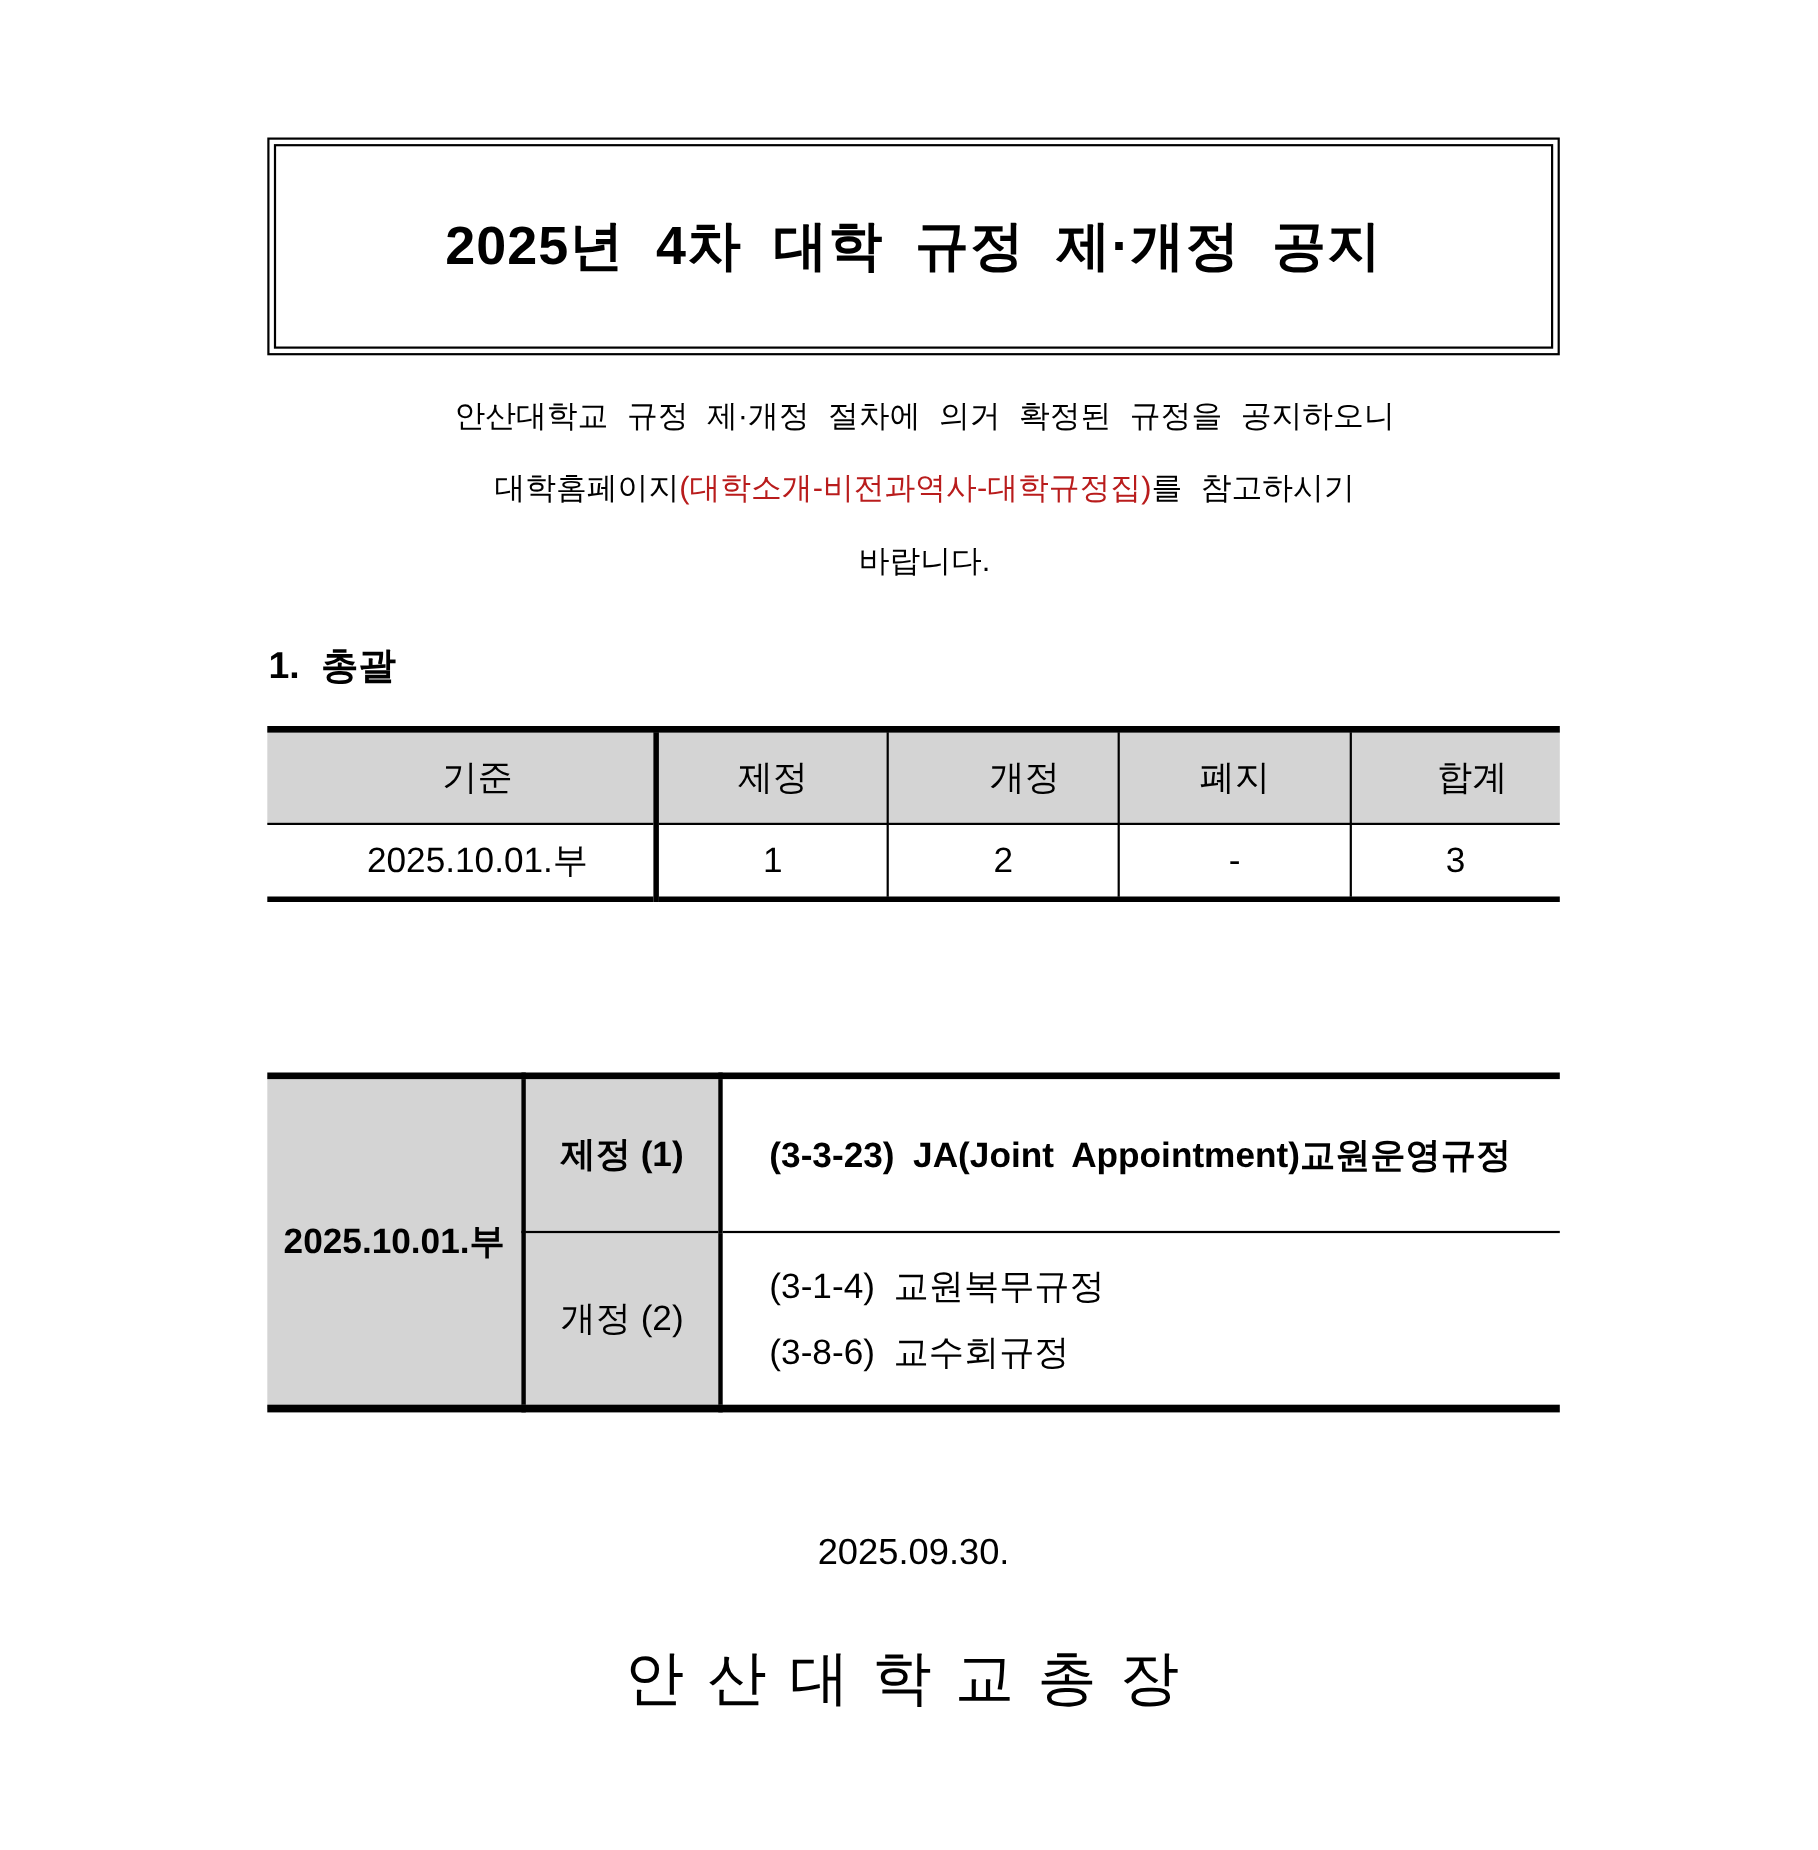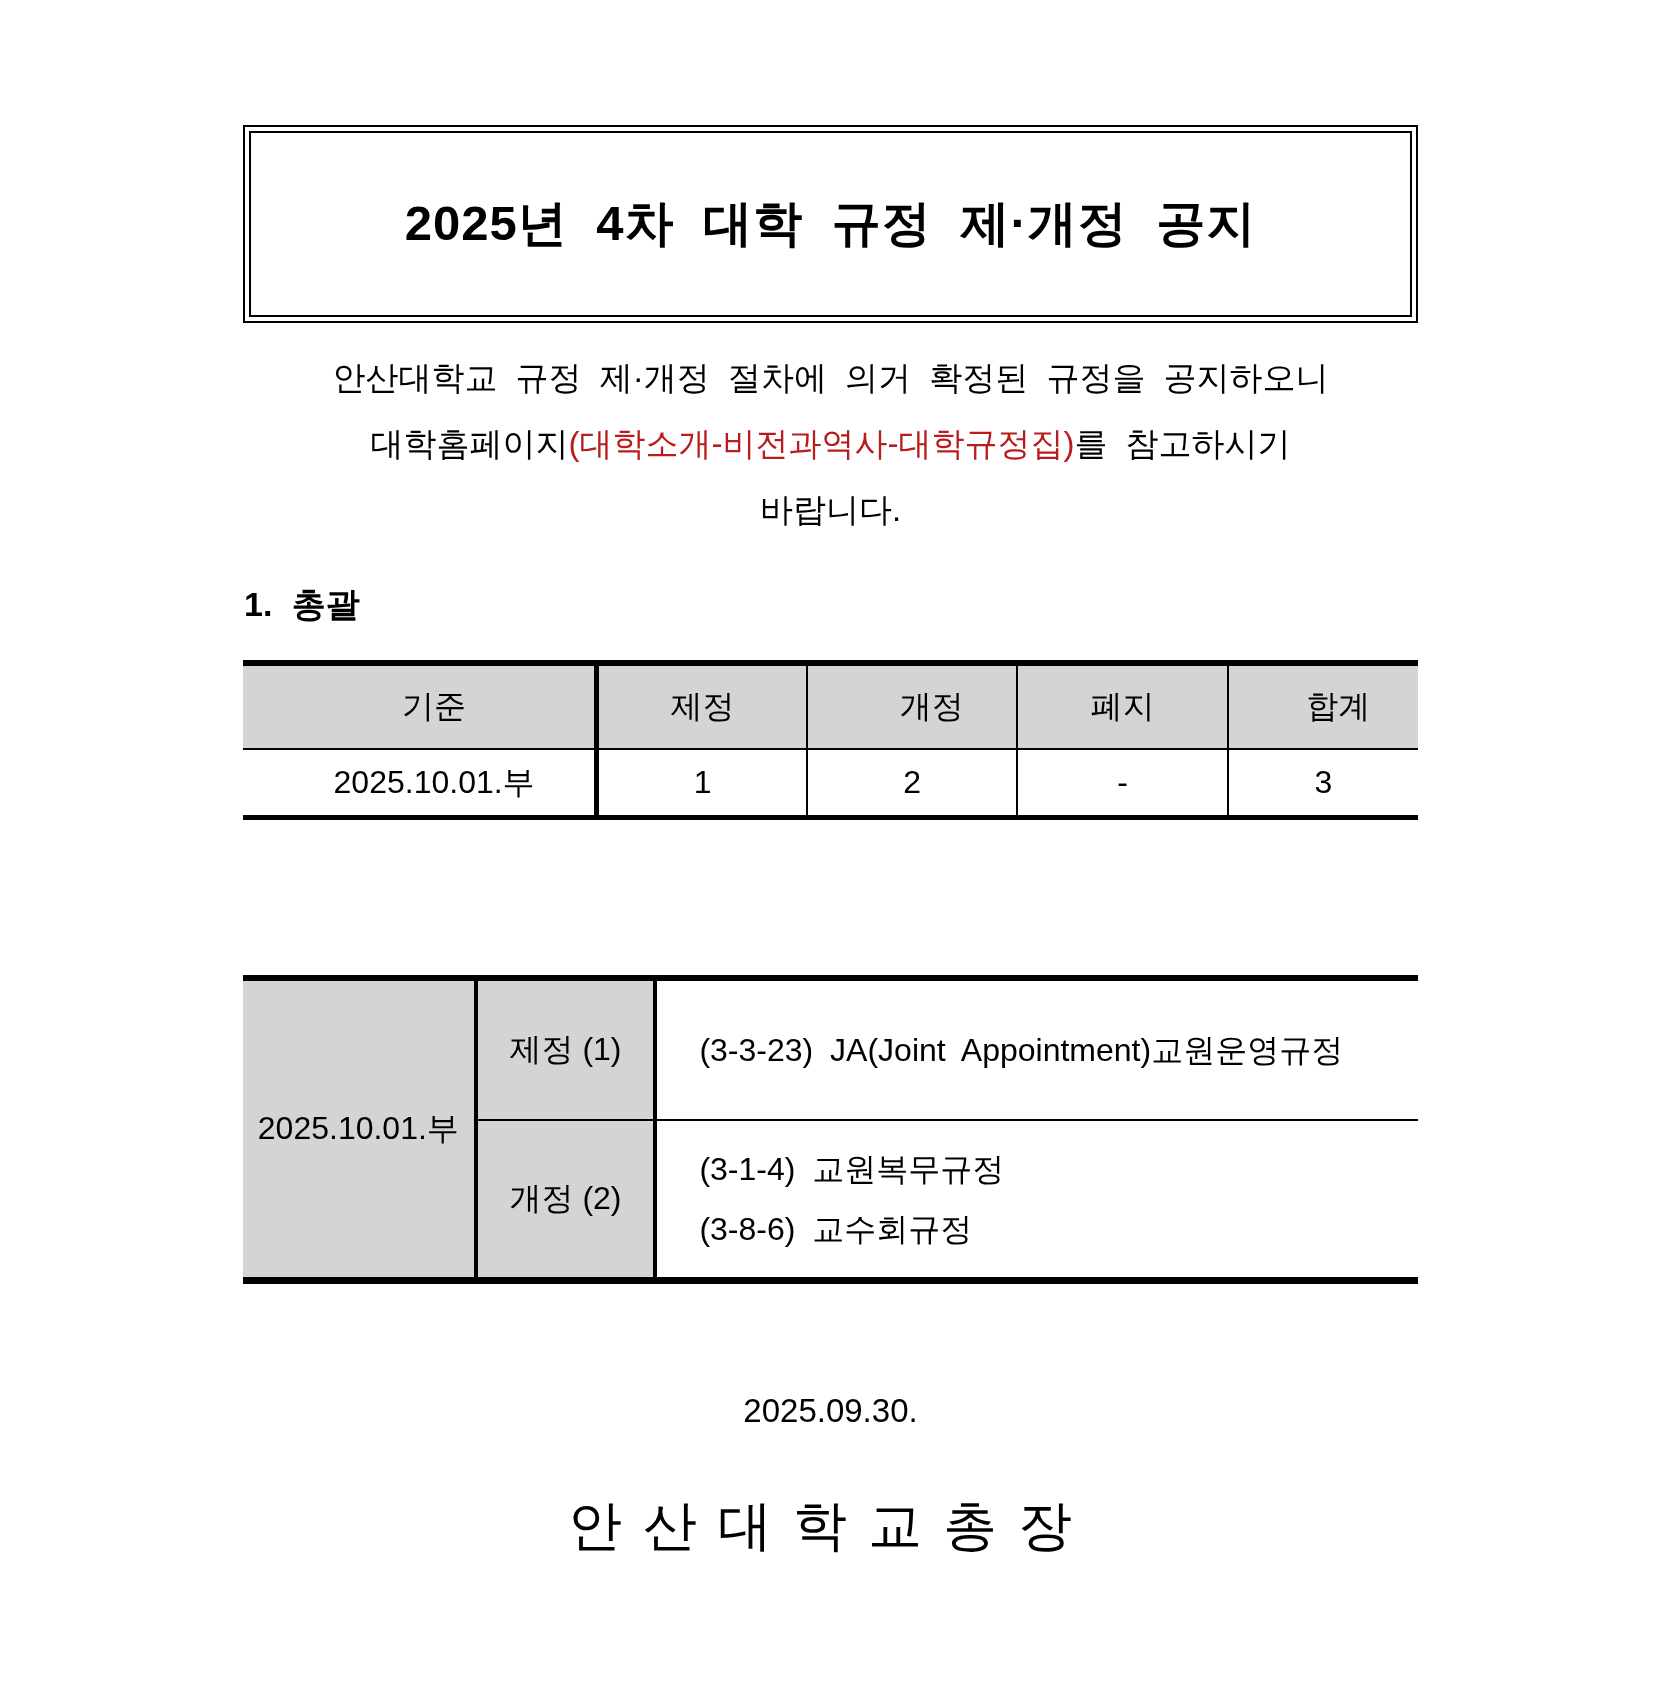--- a/index.html
+++ b/index.html
@@ -20,22 +20,22 @@
   .title-inner{
     position:absolute;inset:4px;border:2px solid #000;
     display:flex;align-items:center;justify-content:center;
   }
   .title-text{
     font-size:49px;font-weight:bold;word-spacing:14px;letter-spacing:1px;
     white-space:nowrap;
   }
   
   .notice{
-    position:absolute;left:233px;top:345px;width:1195px;
-    text-align:center;font-size:33px;line-height:66px;word-spacing:9px;
+    position:absolute;left:243px;top:345px;width:1195px;
+    text-align:center;font-size:28px;line-height:66px;word-spacing:9px;
   }
   
   .heading{
     position:absolute;left:244px;
     font-size:34px;font-weight:bold;word-spacing:10px;white-space:nowrap;
   }
   .h1{top:582px;}
   .h2{top:908px;}
   
   table{border-collapse:collapse;}
@@ -60,21 +60,21 @@
   .t2 td{vertical-align:middle;}
   .t2 .date{
     text-align:center;border-right:4px solid #000;
   }
   .t2 .cat{
     text-align:center;border-right:4px solid #000;
   }
   .t2 .content{
     text-align:left;padding-left:42px;word-spacing:8px;
   }
-  .t2 tr.r1 td{height:136px;}
+  .t2 tr.r1 td{height:136px;font-weight:bold;}
   .t2 tr.r2 td{height:154px;}
   .t2 tr.r1 .cat,.t2 tr.r1 .content{border-bottom:2px solid #000;}
   .t2 .content .reg-line{line-height:60px;}
   
   .pubdate{
     position:absolute;left:243px;top:1392px;width:1175px;
     text-align:center;font-size:33px;
   }
   .signature{
     position:absolute;left:243px;top:1490px;width:1175px;

